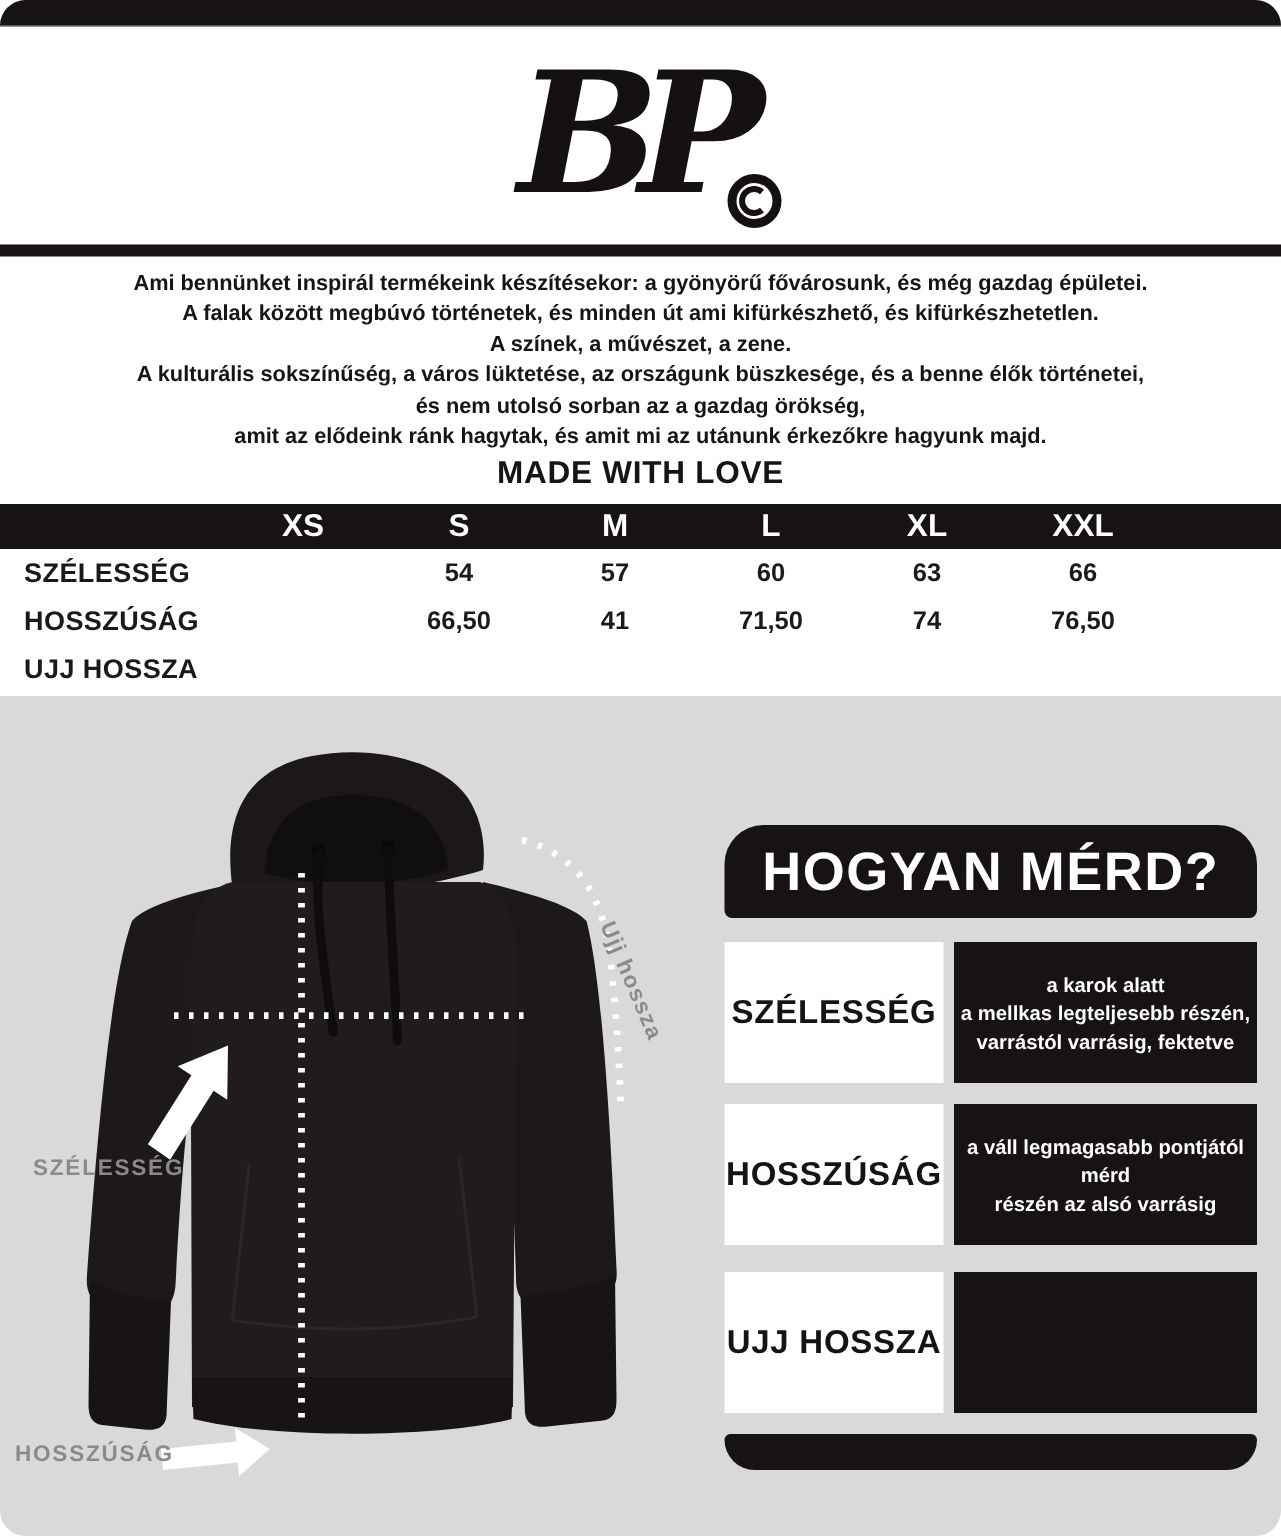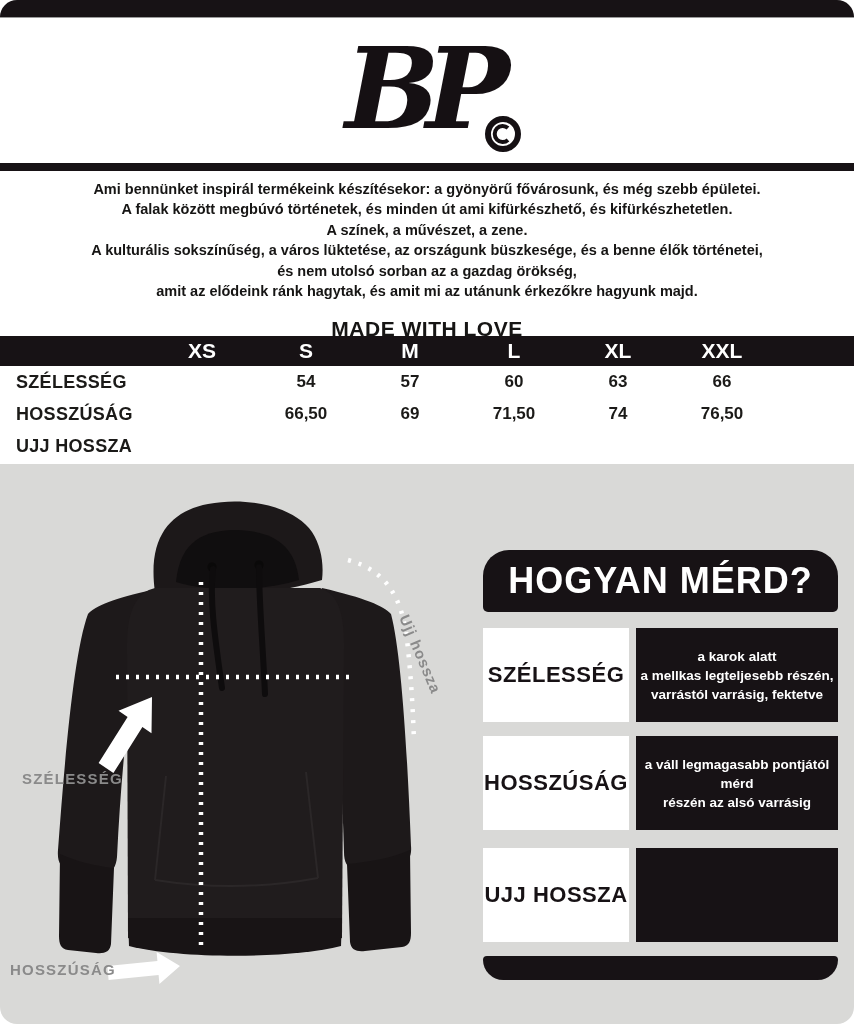--- a/index.html
+++ b/index.html
@@ -10,21 +10,21 @@
 
   
   .top-bar { position:absolute; left:0; top:0; width:854px; height:17px; background:#171215; border-bottom:1px solid #9a9a9a; }
   .divider-bar { position:absolute; left:0; top:163px; width:854px; height:8px; background:#171215; }
 
   
   .logo-wrap { position:absolute; left:0; top:24px; width:854px; height:132px; display:flex; justify-content:center; align-items:center; }
 
   
   .intro { position:absolute; left:0; top:179px; width:854px; text-align:center; color:#161514; font-weight:bold; font-size:14.5px; line-height:20.4px; }
-  .made-with-love { margin-top:17px; font-size:21px; line-height:22px; letter-spacing:0.5px; }
+  .made-with-love { margin-top:4px; font-size:21px; line-height:22px; letter-spacing:0.5px; }
 
   
   .size-table { position:absolute; left:0; top:336px; width:854px; }
   .st-grid { display:grid; grid-template-columns:150px repeat(6,104px); align-items:center; }
   .st-header { height:30px; background:#171215; color:#ffffff; font-weight:bold; font-size:21px; }
   .st-header .st-cell { text-align:center; }
   .st-row { height:32px; color:#1b1a18; }
   .st-label-cell { text-align:left; padding-left:16px; font-weight:bold; font-size:18px; letter-spacing:0.3px; }
   .st-val { text-align:center; font-weight:bold; font-size:17px; }
 
@@ -72,21 +72,21 @@
       <g>
         <circle cx="196" cy="110" r="15" fill="none" stroke="#151013" stroke-width="6"></circle>
         <path d="M201,104 A8,8 0 1 0 201,116" fill="none" stroke="#151013" stroke-width="4"></path>
       </g>
     </svg>
   </div>
 
   <div class="divider-bar"></div>
 
   <div class="intro">
-    <div>Ami bennünket inspirál termékeink készítésekor: a gyönyörű fővárosunk, és még szebb épületei.</div>
+    <div>Ami bennünket inspirál termékeink készítésekor: a gyönyörű fővárosunk, és még gazdag épületei.</div>
     <div>A falak között megbúvó történetek, és minden út ami kifürkészhető, és kifürkészhetetlen.</div>
     <div>A színek, a művészet, a zene.</div>
     <div>A kulturális sokszínűség, a város lüktetése, az országunk büszkesége, és a benne élők történetei,</div>
     <div>és nem utolsó sorban az a gazdag örökség,</div>
     <div>amit az elődeink ránk hagytak, és amit mi az utánunk érkezőkre hagyunk majd.</div>
     <div class="made-with-love">MADE WITH LOVE</div>
   </div>
 
   <div class="size-table">
     <div class="st-grid st-header">
@@ -106,21 +106,21 @@
       <div class="st-val">57</div>
       <div class="st-val">60</div>
       <div class="st-val">63</div>
       <div class="st-val">66</div>
     </div>
 
     <div class="st-grid st-row">
       <div class="st-label-cell">HOSSZÚSÁG</div>
       <div class="st-val"></div>
       <div class="st-val">66,50</div>
-      <div class="st-val">69</div>
+      <div class="st-val">41</div>
       <div class="st-val">71,50</div>
       <div class="st-val">74</div>
       <div class="st-val">76,50</div>
     </div>
 
     <div class="st-grid st-row">
       <div class="st-label-cell">UJJ HOSSZA</div>
       <div class="st-val"></div>
       <div class="st-val"></div>
       <div class="st-val"></div>

